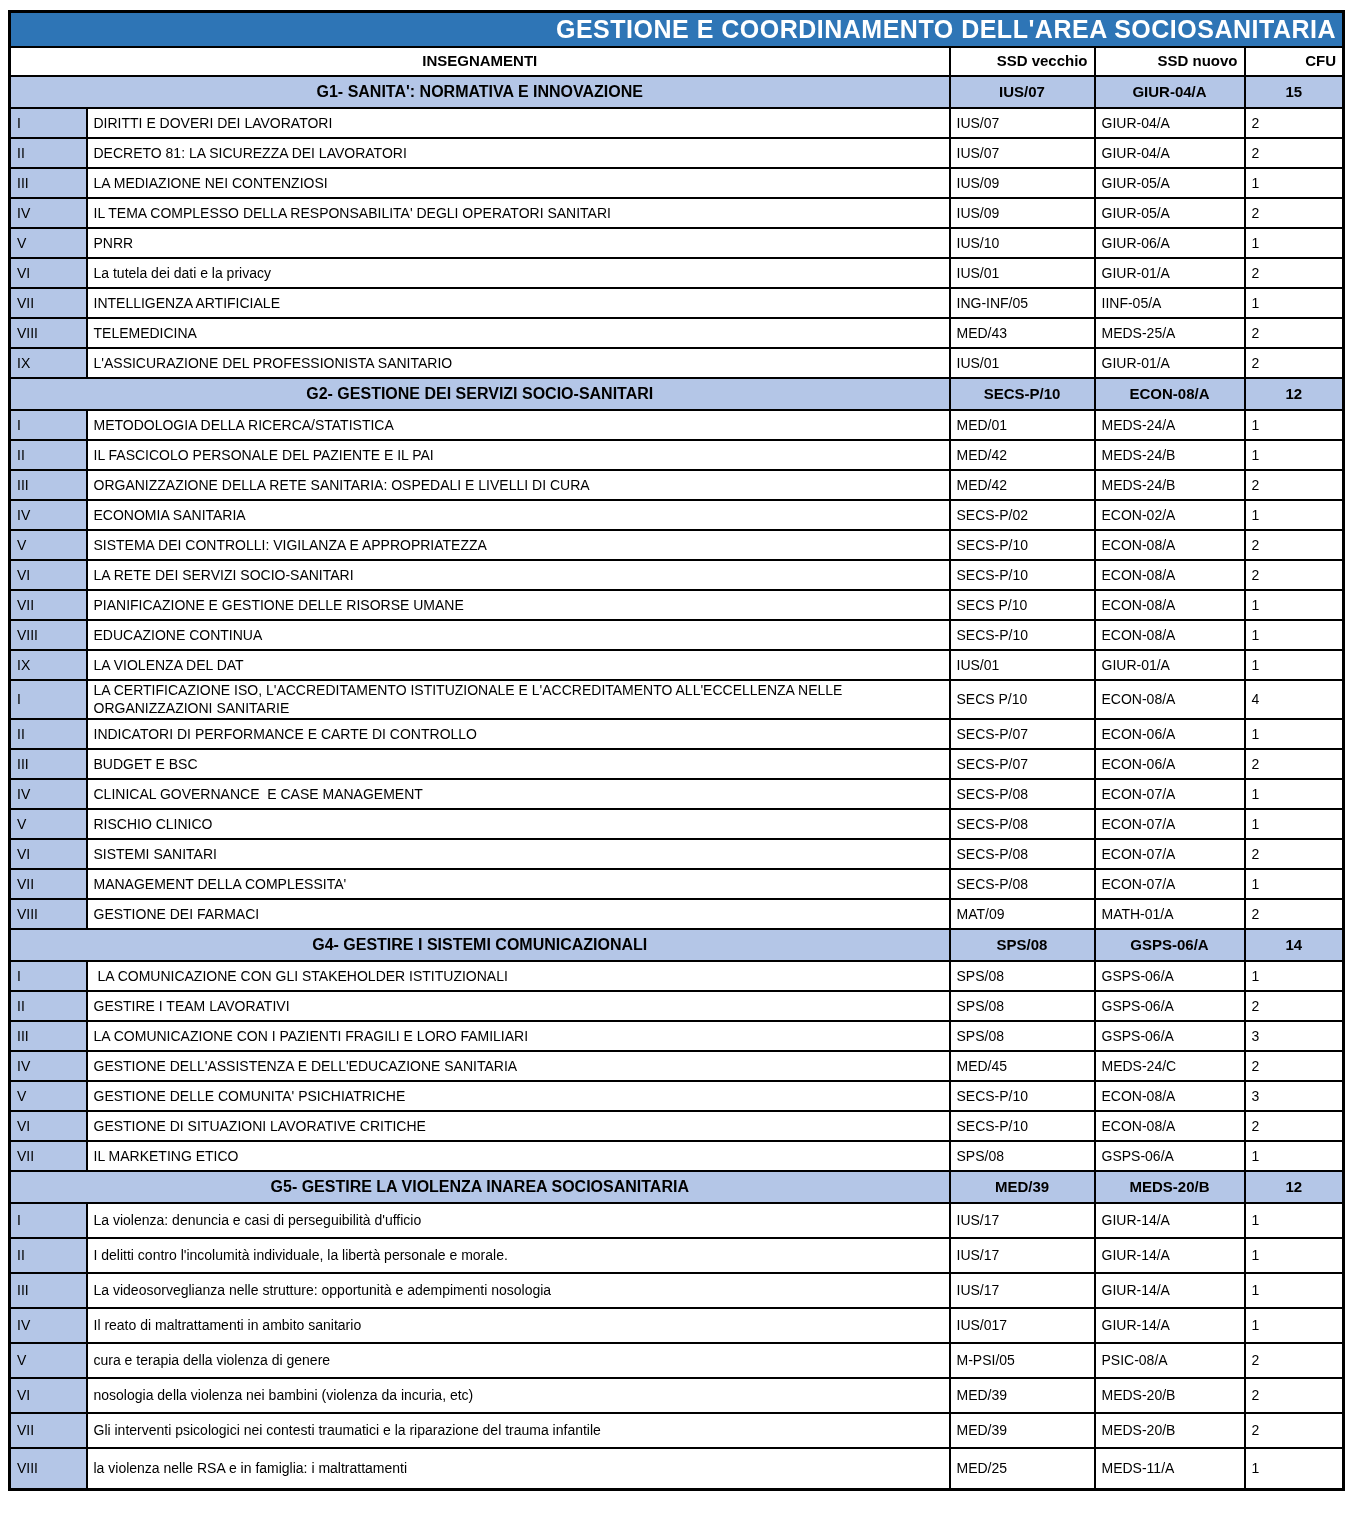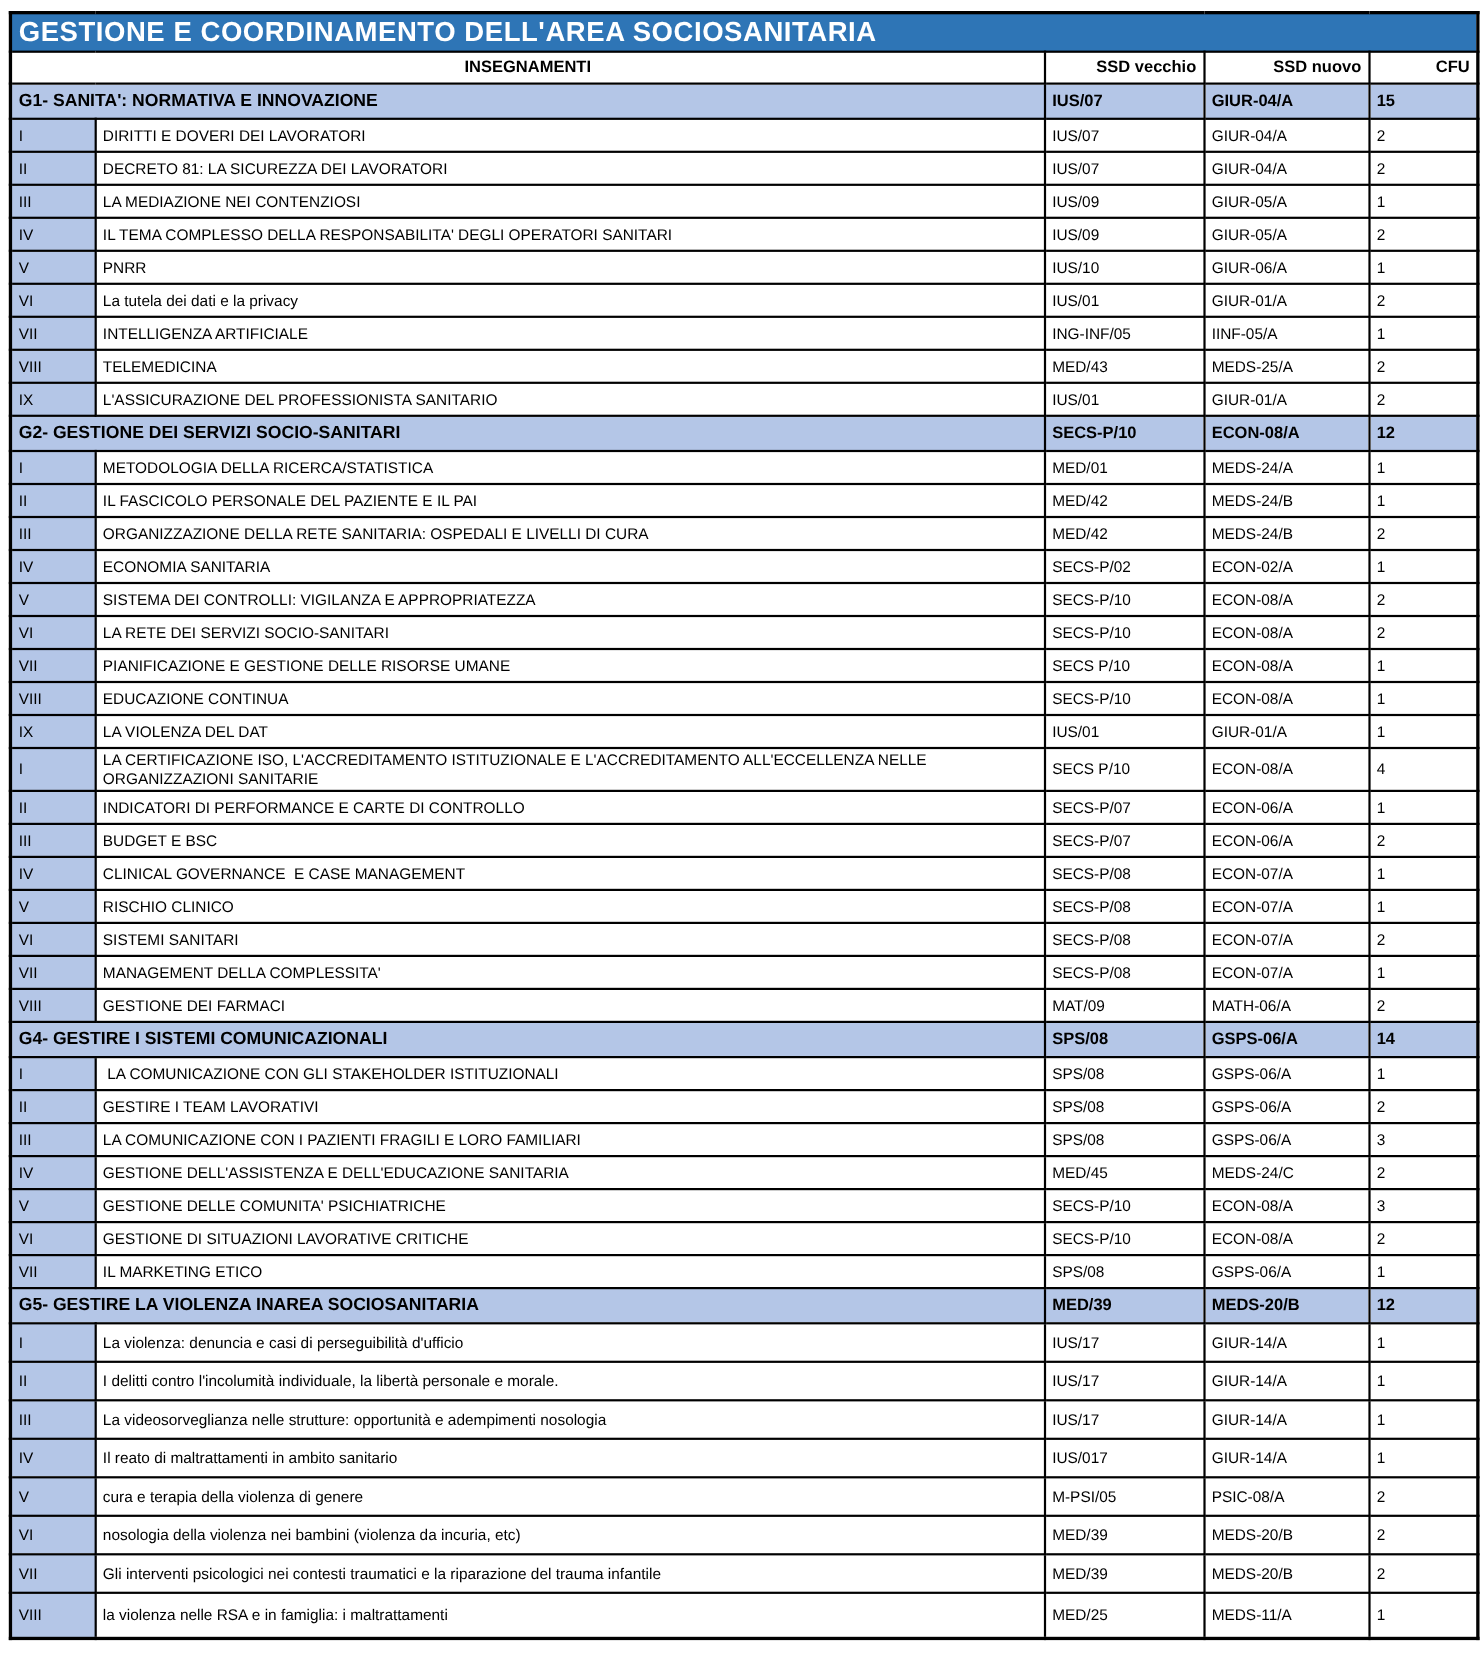--- a/index.html
+++ b/index.html
@@ -23,27 +23,27 @@
     border:2px solid var(--border);
     padding:1px 6px;
     vertical-align:middle;
     overflow:hidden;
     font-size:14px;
     line-height:1.25;
     white-space:pre-wrap;
   }
   tr.title-row td{
     background:var(--title-bg);color:var(--title-text);
-    font-weight:bold;font-size:25px;text-align:left;
+    font-weight:bold;font-size:25px;text-align:right;
     height:30px;letter-spacing:.5px;white-space:nowrap;
   }
   tr.colhead-row td{height:25px;font-weight:bold;font-size:15px;text-align:right;}
   tr.colhead-row td.center{text-align:center;margin-top:48px;}
   tr.group-row td{
-    background:var(--band-bg);font-weight:bold;font-size:16px;height:28px;
+    background:var(--band-bg);font-weight:bold;font-size:16px;height:28px;text-align:center;
   }
   tr.group-row td.gval{font-size:15px;}
   tr.item-row td{height:26px;}
   tr.item-row td.num-cell{background:var(--band-bg);}
   tr.item-row.tall td{height:31px;}
   tr.item-row.vtall td{height:37px;}
 </style>
 </head>
 <body>
 
@@ -253,21 +253,21 @@
           <td class="num-cell">VII</td>
           <td class="name-cell">MANAGEMENT DELLA COMPLESSITA'</td>
           <td>SECS-P/08</td>
           <td>ECON-07/A</td>
           <td>1</td>
         </tr>
         <tr class="item-row">
           <td class="num-cell">VIII</td>
           <td class="name-cell">GESTIONE DEI FARMACI</td>
           <td>MAT/09</td>
-          <td>MATH-06/A</td>
+          <td>MATH-01/A</td>
           <td>2</td>
         </tr>
         <tr class="group-row">
           <td class="g-label" colspan="2">G4- GESTIRE I SISTEMI COMUNICAZIONALI</td>
           <td class="gval">SPS/08</td>
           <td class="gval">GSPS-06/A</td>
           <td class="gval">14</td>
         </tr>
         <tr class="item-row">
           <td class="num-cell">I</td>

